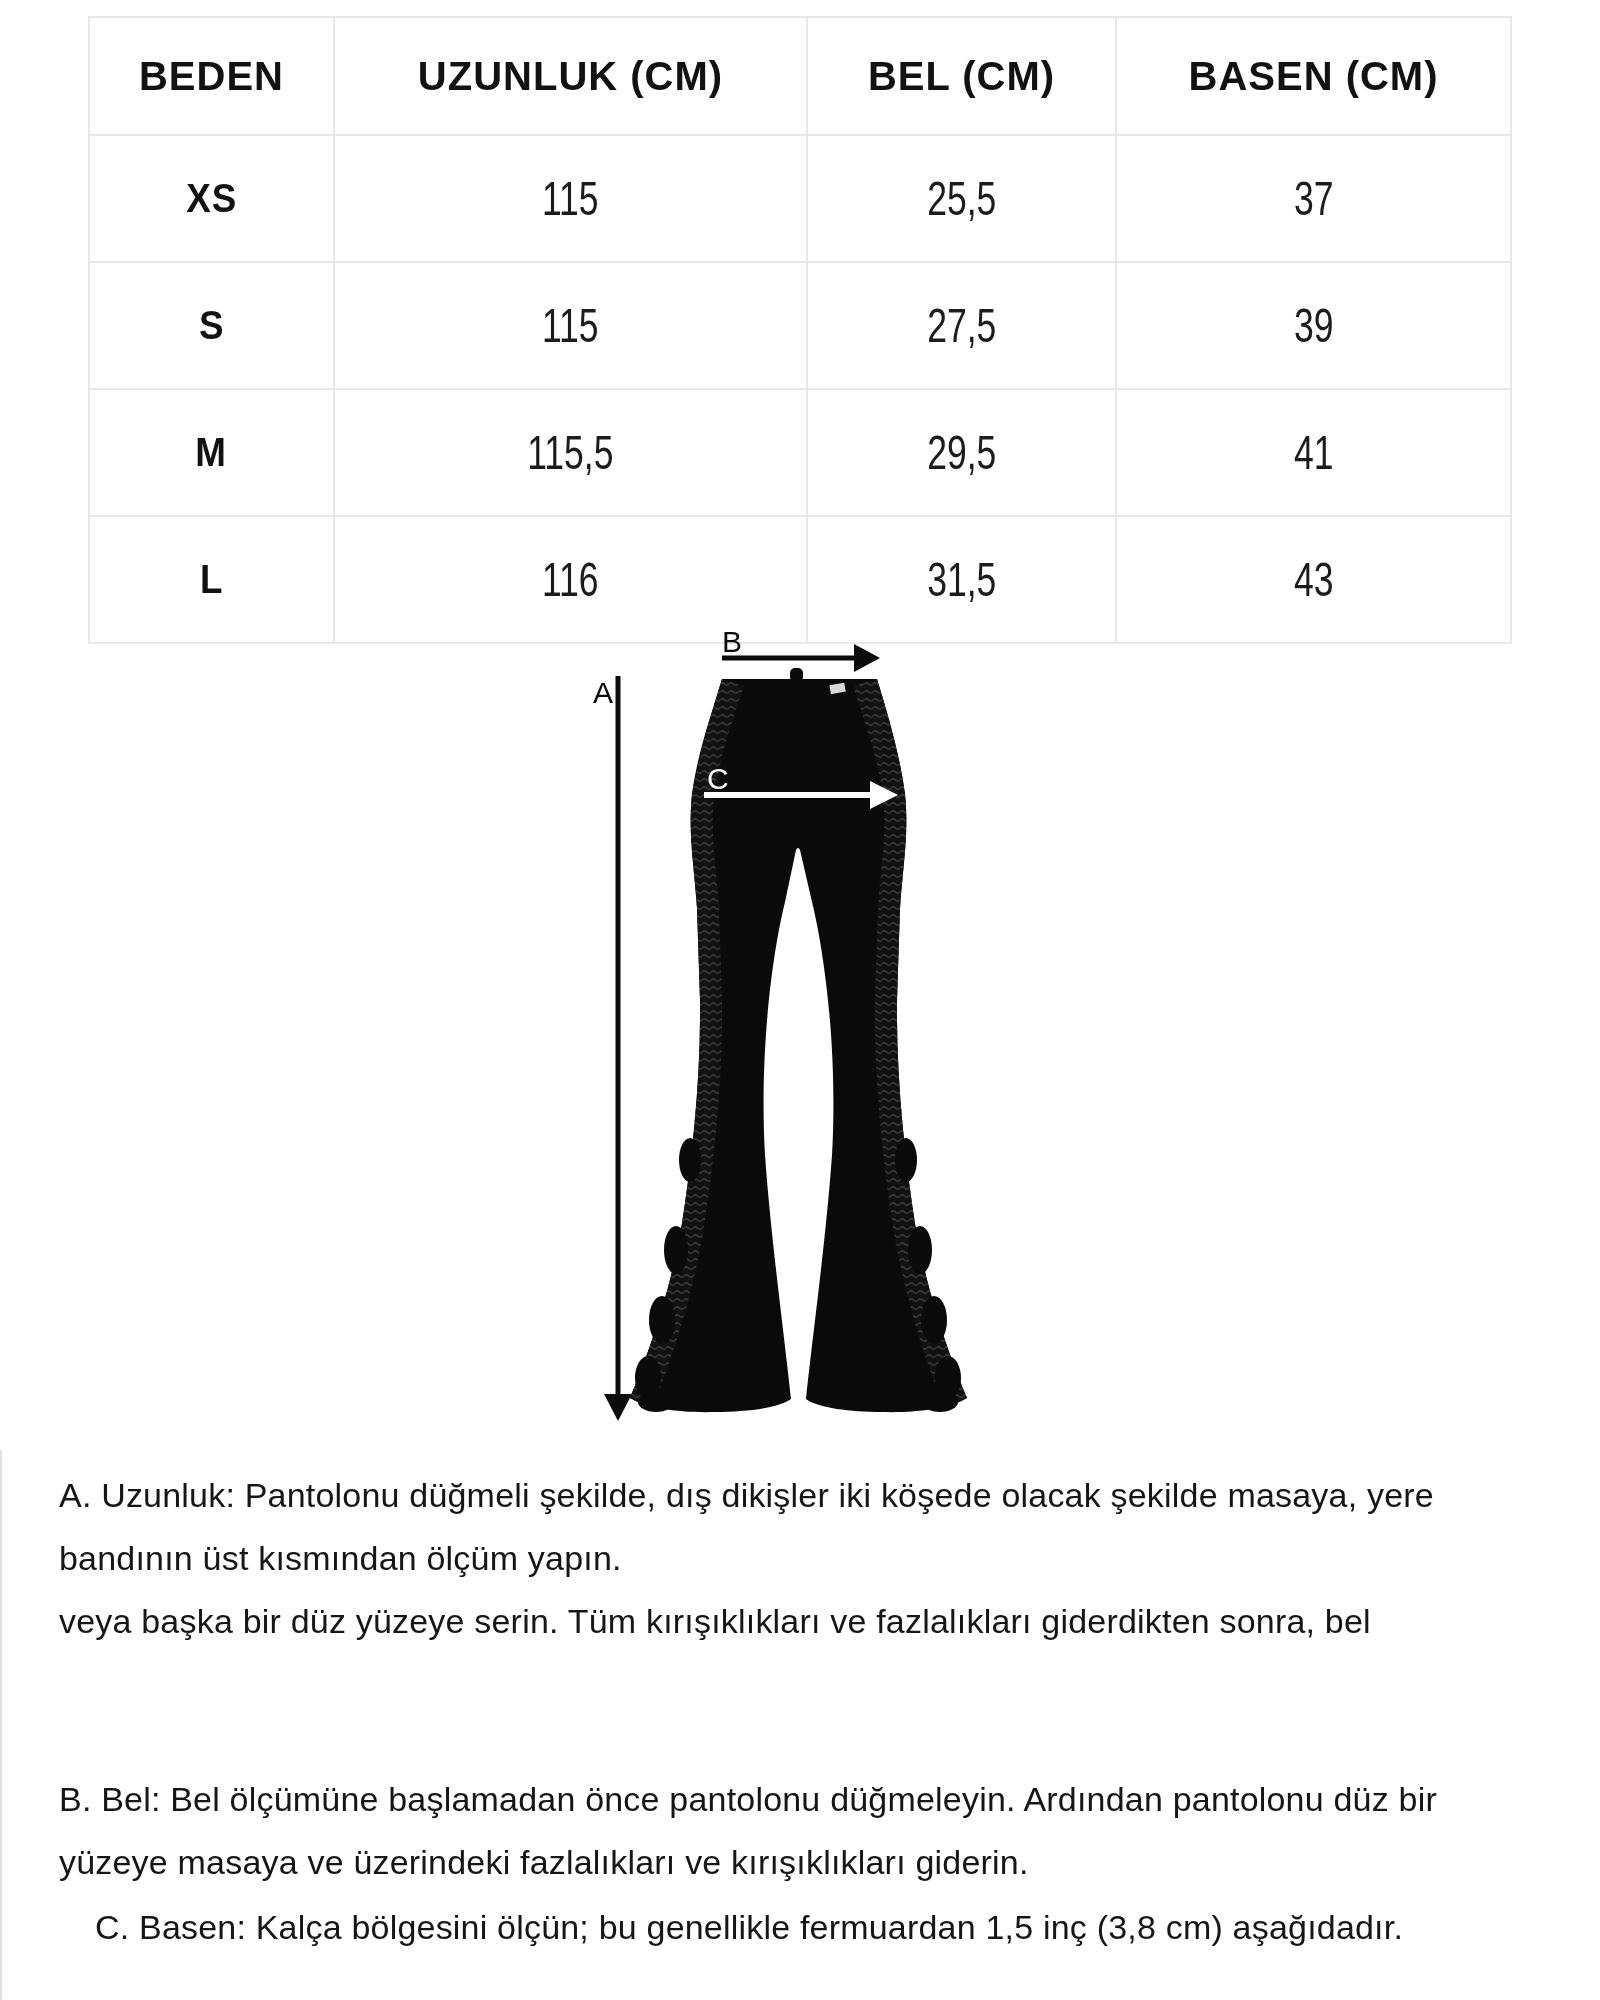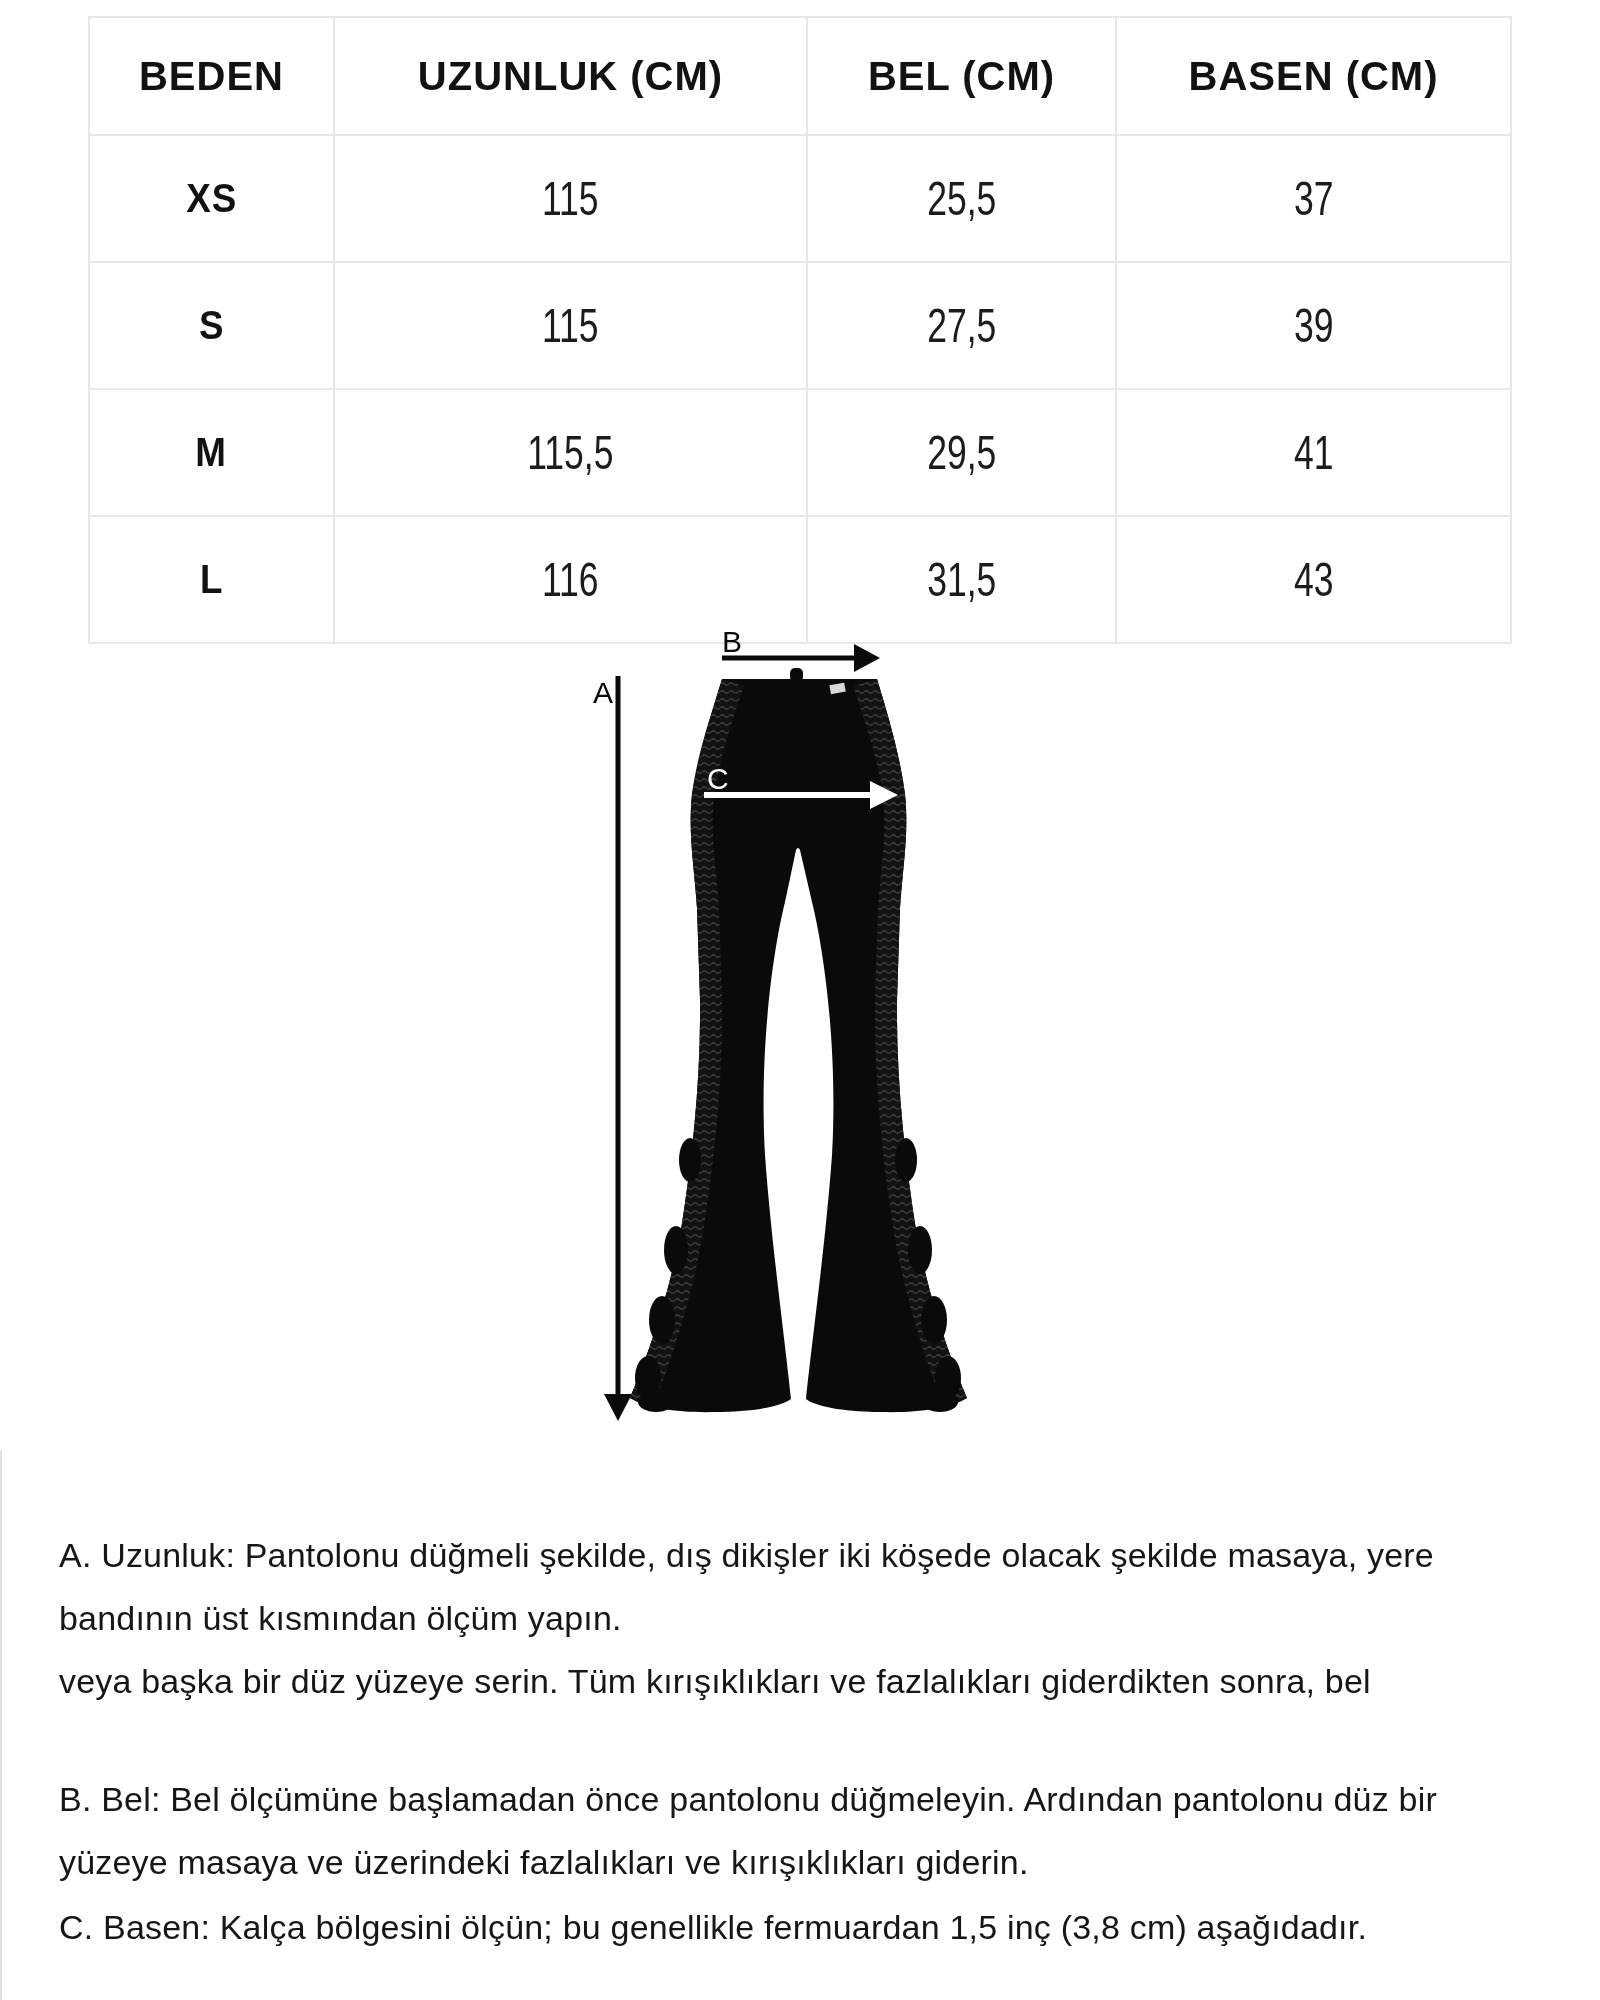--- a/index.html
+++ b/index.html
@@ -26,23 +26,23 @@
 
   
   .figure-svg { position:absolute; left:555px; top:590px; width:470px; height:875px; }
   .fig-label { font-family:"Liberation Sans", sans-serif; font-size:30px; font-weight:400; }
 
   
   .desc {
     position:absolute; left:59px; width:1505px;
     font-size:34px; line-height:63px; color:#161616; letter-spacing:0.2px;
   }
-  .desc-a { top:1524px; }
+  .desc-a { top:1464px; }
   .desc-b { top:1768px; }
-  .desc-c { top:1896px; }
+  .desc-c { top:1896px;margin-left:36px; }
 
   .left-edge-line { position:absolute; left:0; top:1450px; width:2px; height:550px; background:#e0e0e0; }
 </style>
 </head>
 <body>
 
 <div class="page">
 
   <table class="size-table">
     <colgroup>

